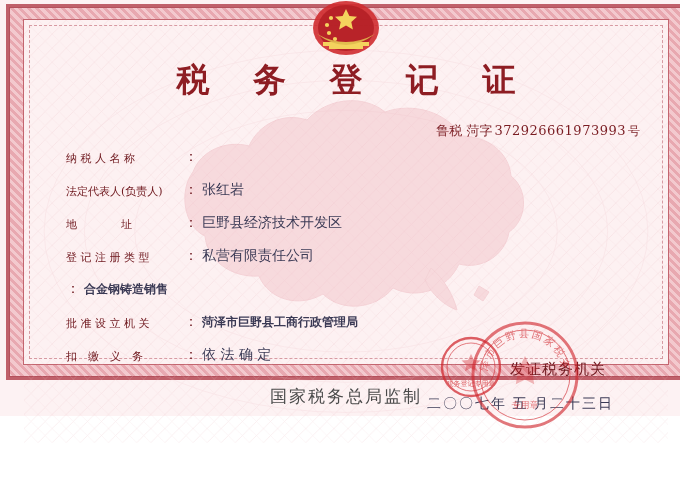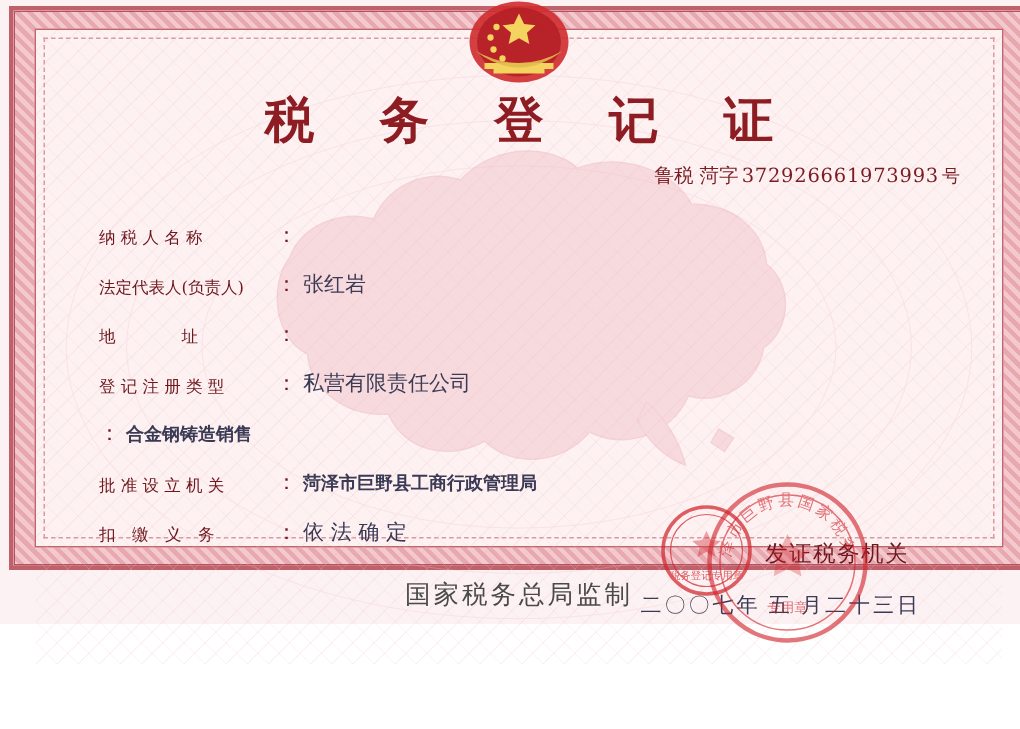--- a/index.html
+++ b/index.html
@@ -95,21 +95,21 @@
     letter-spacing: 16px;
     text-indent: 16px;
     color: #8e1d23;
     z-index: 4;
   }
 
   
   .serial {
     position: absolute;
     right: 52px;
-    top: 108px;
+    top: 122px;
     font-family: "DejaVu Serif", "Liberation Serif", serif;
     font-size: 13px;
     color: #7a1c22;
     white-space: nowrap;
     z-index: 4;
   }
   .serial .sn {
     font-family: "DejaVu Serif", "Liberation Serif", serif;
     letter-spacing: 0.5px;
     padding: 0 2px;
@@ -278,20 +278,21 @@
 
     <div class="row">
       <span class="label tight">法定代表人(负责人)</span>
       <span class="colon">：</span>
       <span class="value">张红岩</span>
     </div>
 
     <div class="row">
       <span class="label tight">地　　　　址</span>
       <span class="colon">：</span>
+      <span class="value">巨野县经济技术开发区</span>
     </div>
 
     <div class="row">
       <span class="label tight">登 记 注 册 类 型</span>
       <span class="colon">：</span>
       <span class="value">私营有限责任公司</span>
     </div>
 
     <div class="row">
       <span class="colon">：</span>

